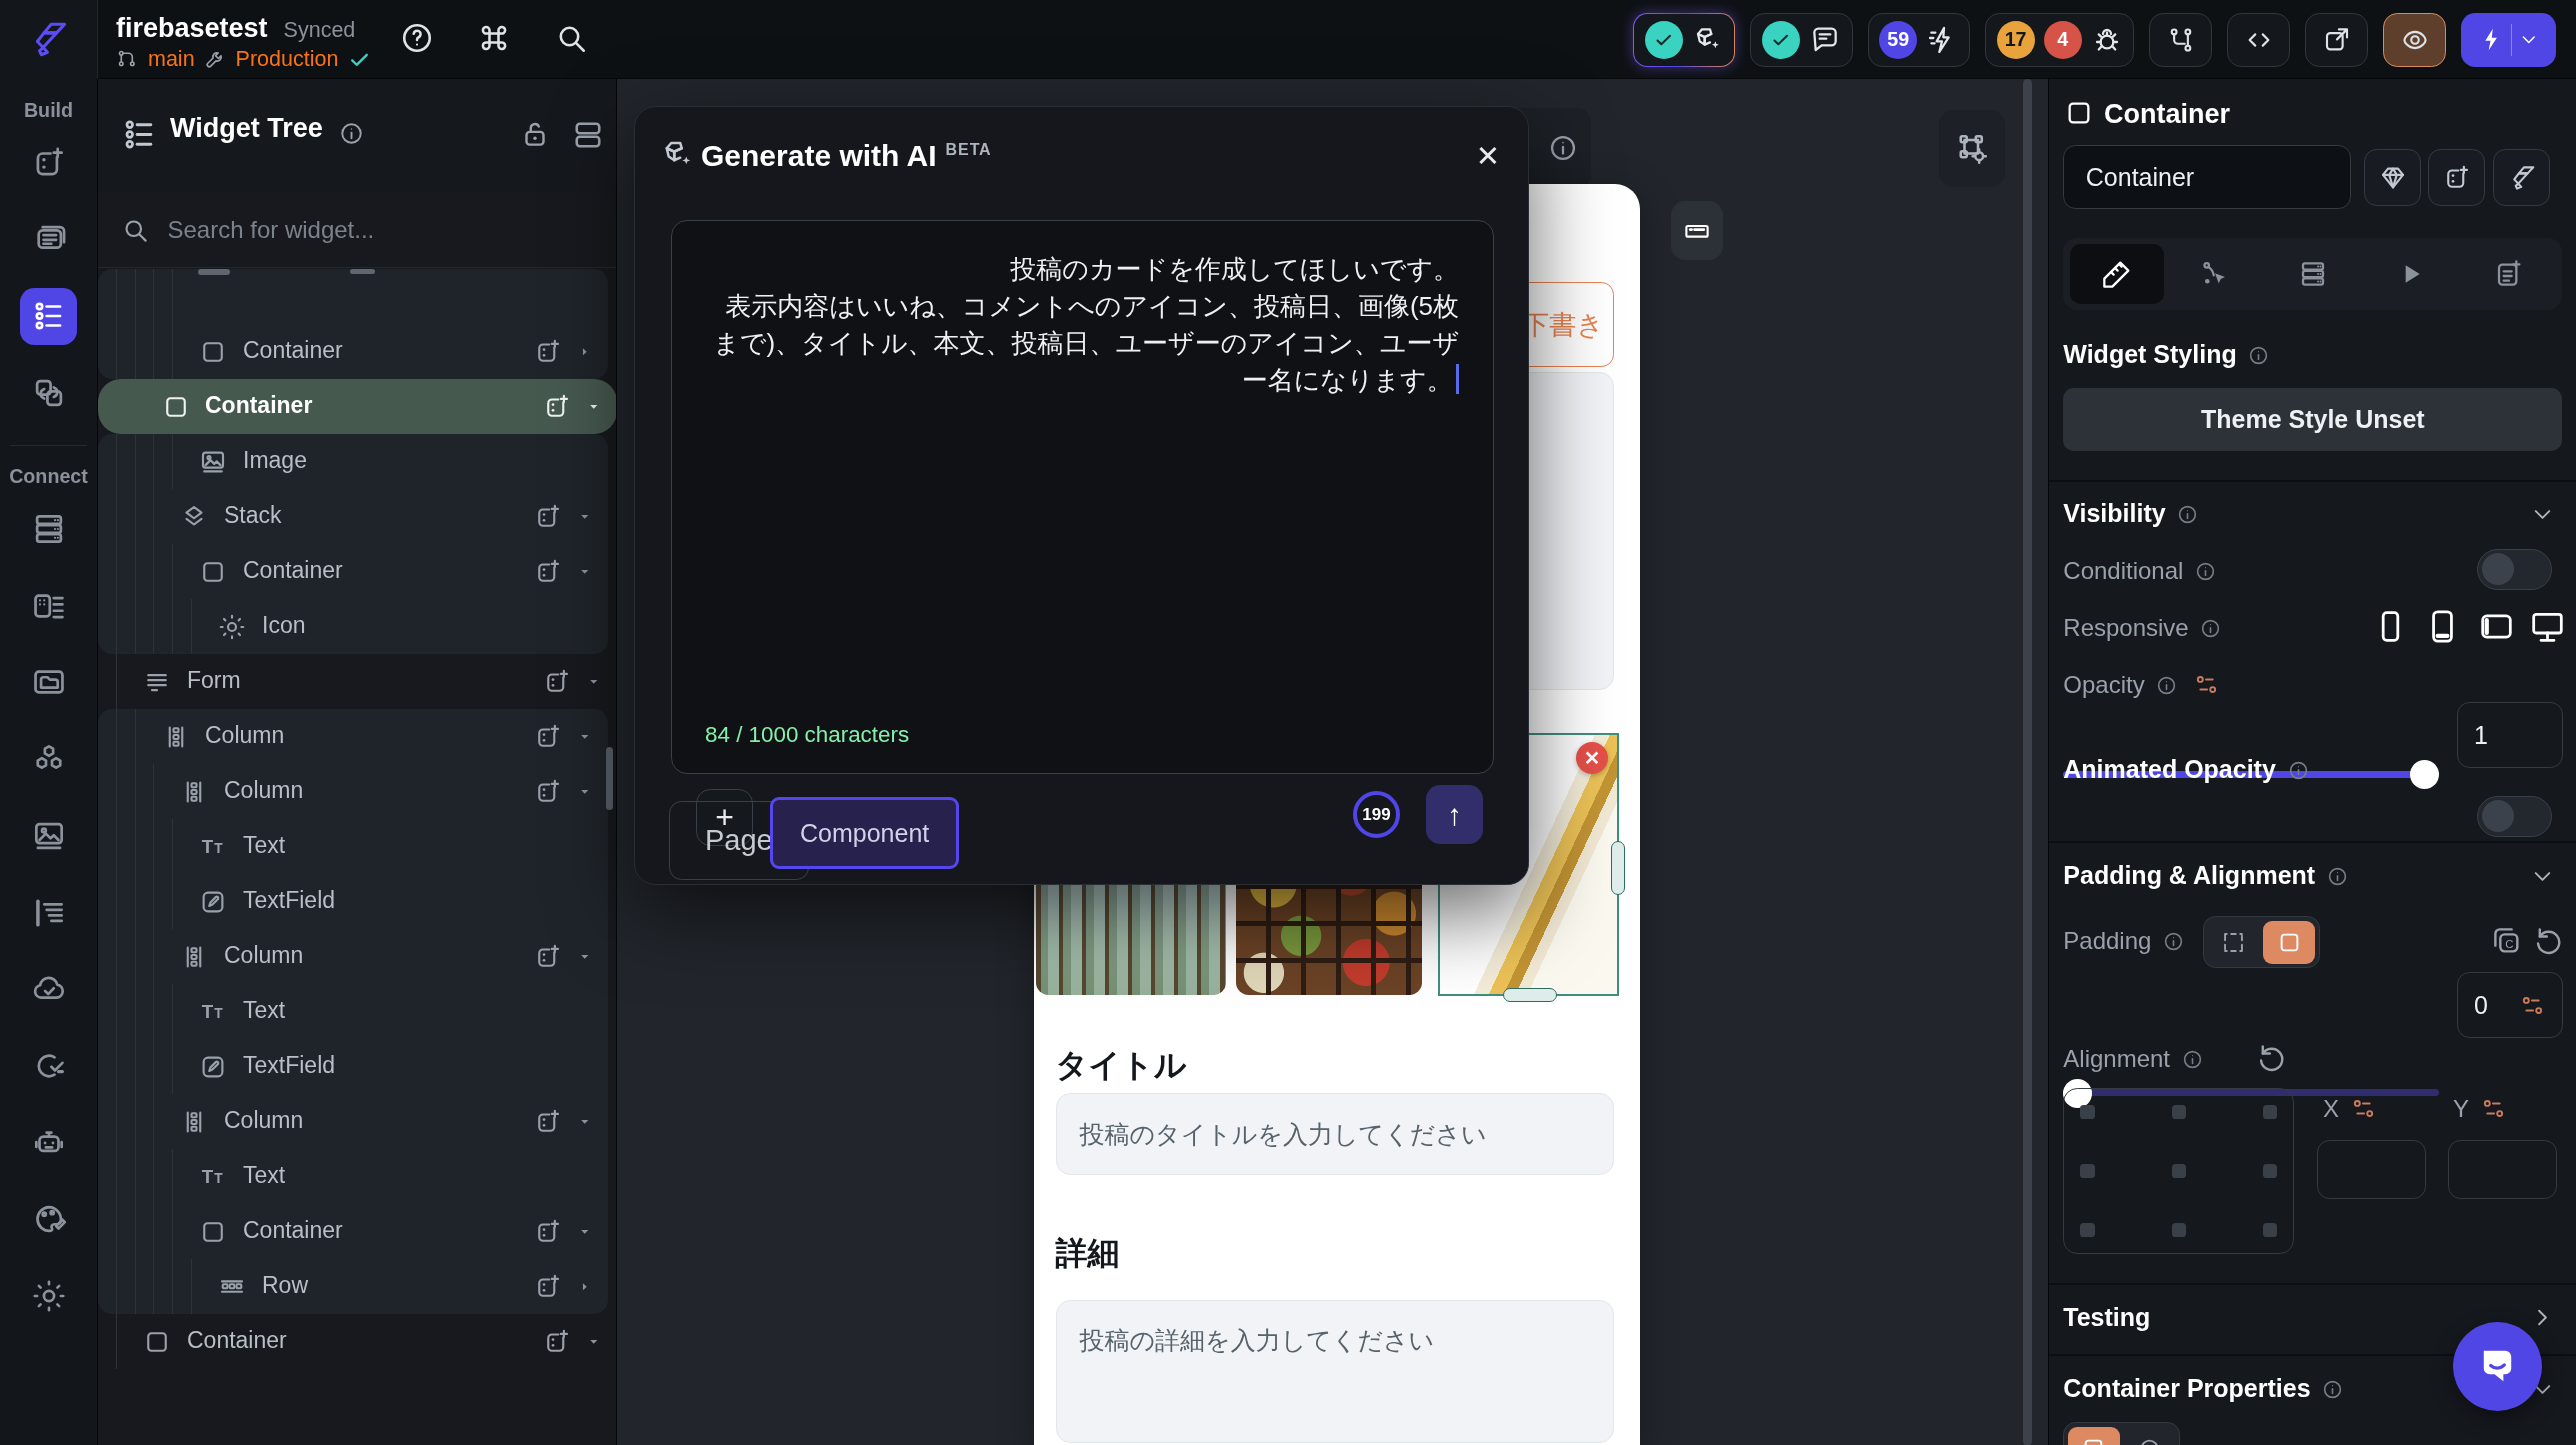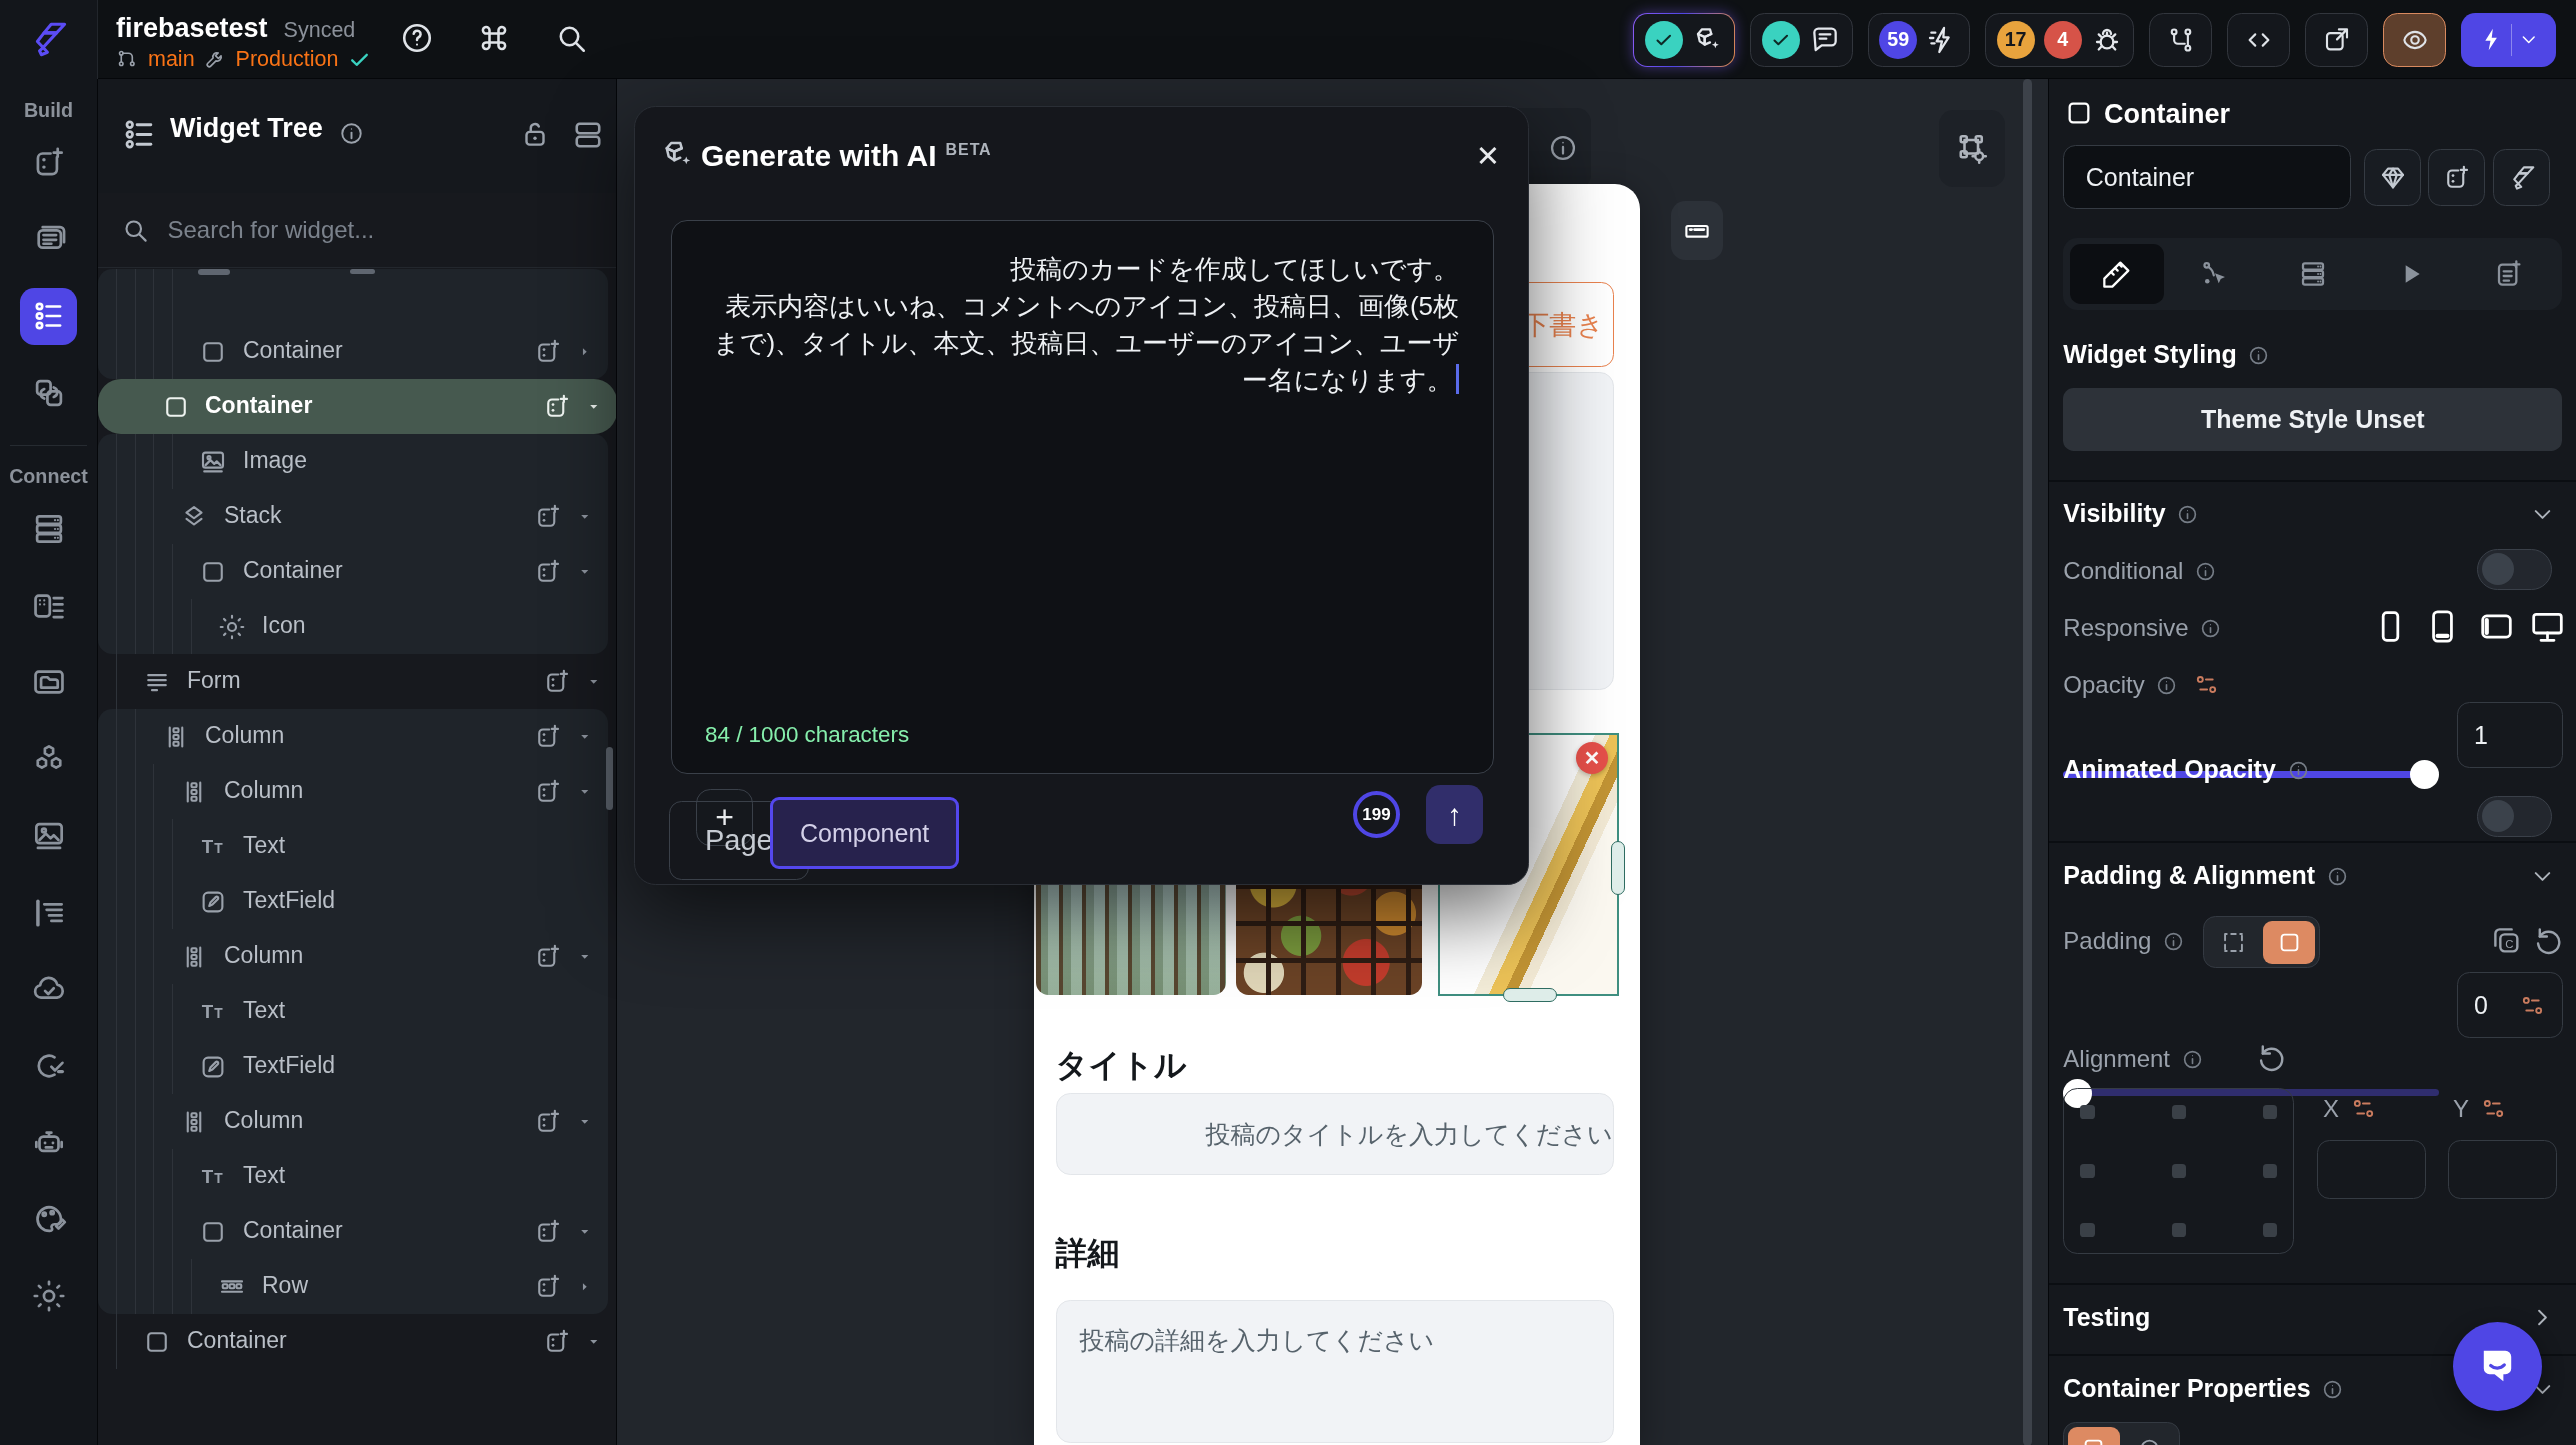--- a/index.html
+++ b/index.html
@@ -54,21 +54,21 @@
   .trow .chev{position:absolute; right:12.5px; top:17px; width:21.5px; height:21.5px; color:#8b929c;}
   .trow.sel{background:var(--selrow); border-radius:23px; margin-right:0;}
   .trow.sel .wlbl{color:#fff; font-weight:bold;}
   .trow.sel .wico,.trow.sel .addico,.trow.sel .chev{color:#eef3f0;}
   .partial-dash{position:absolute; top:0; height:6.3px; border-radius:3.6px; background:#6b727c; opacity:.85;}
   .tree-scroll{position:absolute; right:2.7px; top:668px; width:7.2px; height:63px; border-radius:3.6px; background:#596069;}
   
   .canvas{left:617px; top:79px; width:1431px; height:1367px; background:var(--bg3); z-index:1; overflow:hidden;}
   .phone{left:417px; top:105px; width:606px; height:1262px; background:#fff; border-radius:25px 25px 0 0; box-shadow:0 7.2px 36px rgba(0,0,0,.35); overflow:hidden; color:#15181d;}
   .draftbtn{left:478px; top:98px; width:102px; height:85px; border:1.8px solid #E9824E; border-radius:12.5px; color:#E9824E; font-size:27px; display:flex; align-items:center; justify-content:center; background:#fff;}
-  .gfield{background:#f1f3f6; border:1.8px solid #e3e6ea; border-radius:14.3px;justify-content:flex-end;}
+  .gfield{background:#f1f3f6; border:1.8px solid #e3e6ea; border-radius:14.3px;}
   .phlabel{font-size:32px; font-weight:bold; color:#14181c;}
   .phield-ph{font-size:25px; color:#57636c;}
   .img{border-radius:12.5px; overflow:hidden;}
   .img-forest{background:repeating-linear-gradient(90deg, rgba(84,62,40,.9) 0 4.5px, rgba(122,142,120,.45) 4.5px 11.6px, rgba(205,224,218,.4) 11.6px 23px), linear-gradient(180deg,#a8c8d8 0%,#8fae96 60%,#72906f 100%);}
   .img-curry{background:repeating-linear-gradient(0deg, transparent 0 32px, #2e1d14 32px 37px), repeating-linear-gradient(90deg, transparent 0 30px, #2e1d14 30px 35px), radial-gradient(circle at 20% 25%, #d8b13c 0 23px, transparent 24px), radial-gradient(circle at 62% 18%, #b5452e 0 21.5px, transparent 22.4px), radial-gradient(circle at 85% 45%, #cf8a2f 0 21.5px, transparent 22.4px), radial-gradient(circle at 35% 60%, #7a9a3d 0 19.7px, transparent 20.6px), radial-gradient(circle at 70% 78%, #c23c2c 0 23px, transparent 24px), radial-gradient(circle at 15% 85%, #e0d6b8 0 19.7px, transparent 20.6px), #6b4326;}
   .img-pen{background:linear-gradient(115deg,#ffffff 0 52%, #f3ecd8 52% 57%, #ecc257 57% 62%, #c29434 62% 66%, #f2e9d4 66% 70%, #fbf8f0 70% 100%);}
   .selwrap{border:2.7px solid #3F8F80;}
   .xbadge{position:absolute; top:7.2px; right:9px; width:32px; height:32px; border-radius:50%; background:#E5504A; color:#fff; font-size:19.7px; font-weight:bold; display:flex; align-items:center; justify-content:center; box-shadow:0 1.8px 5.4px rgba(0,0,0,.25);}
   .handle{position:absolute; background:#dfeeea; border:1.8px solid #2F6D62; border-radius:9px;}
   .float-dark{background:#1d2127; border-radius:14.3px;}

